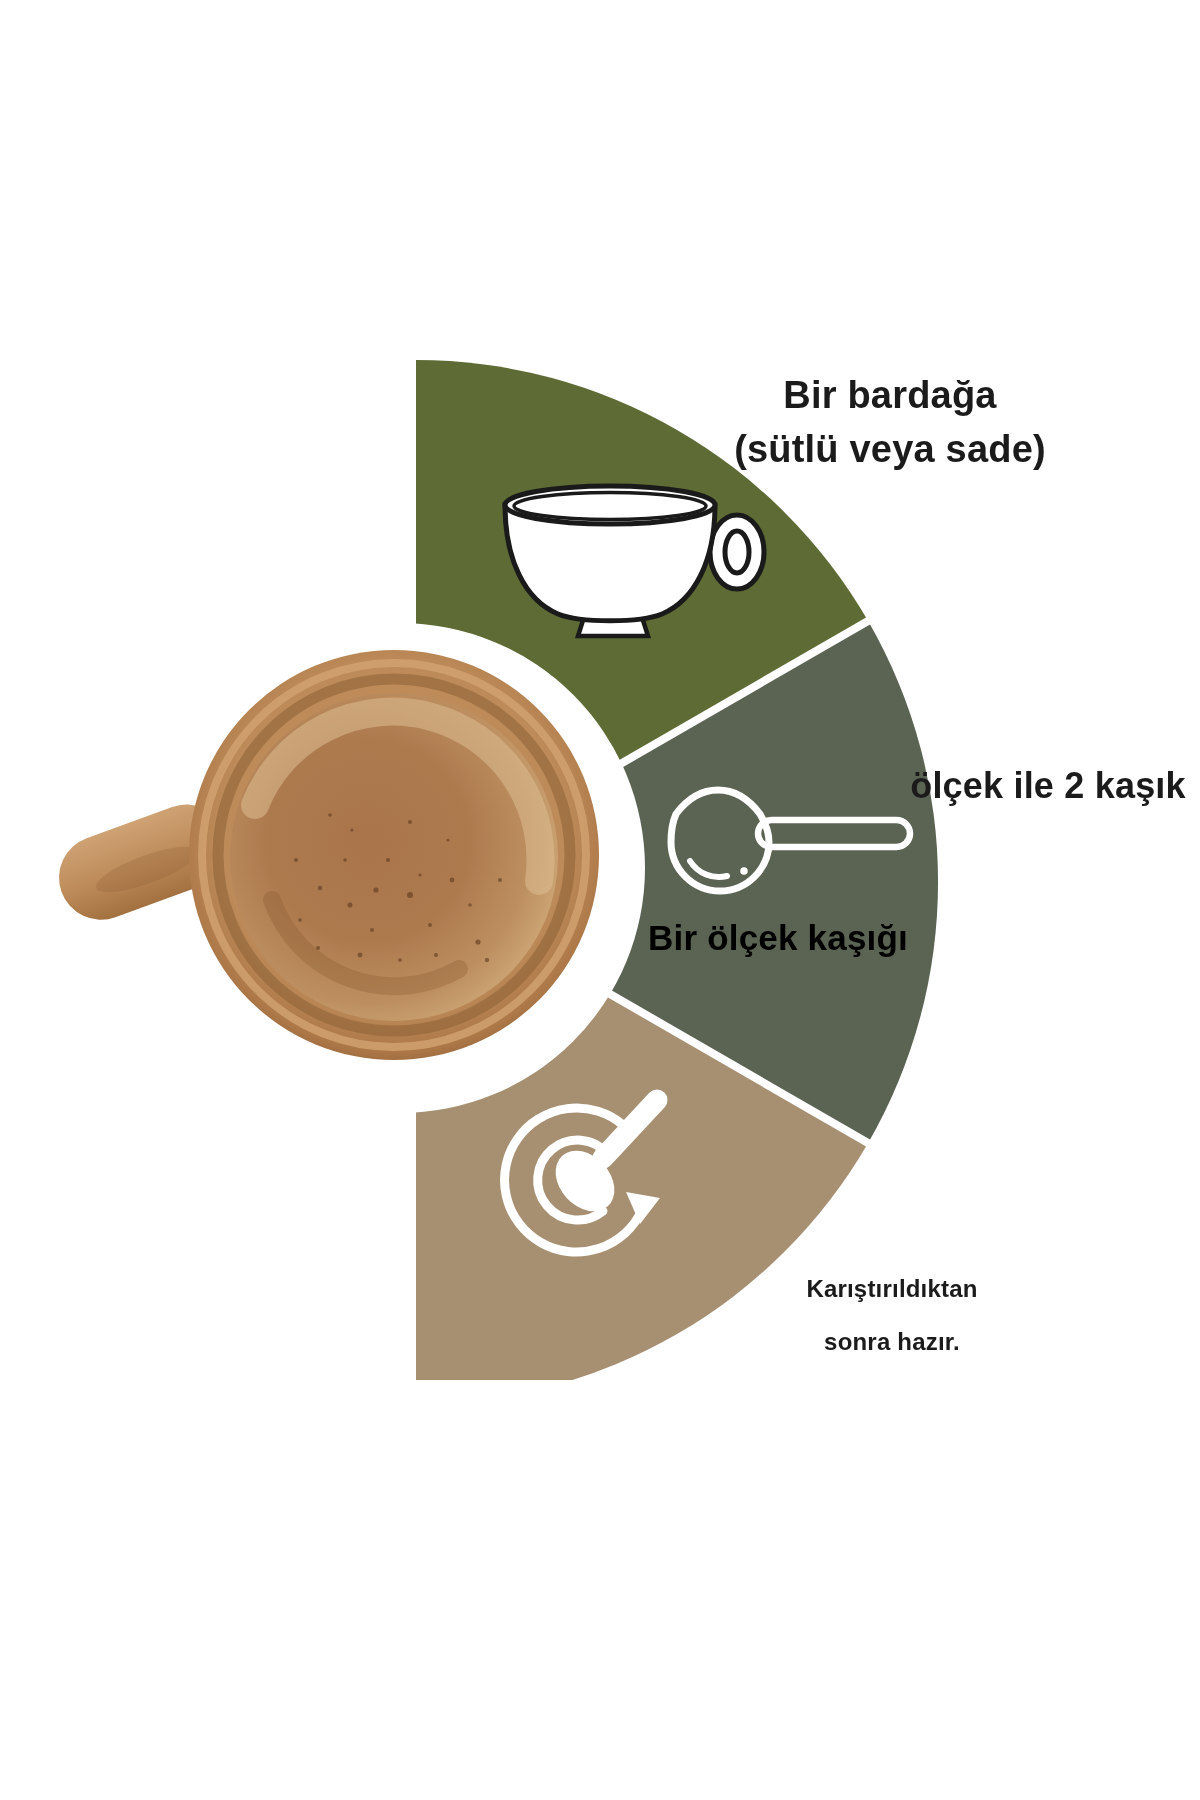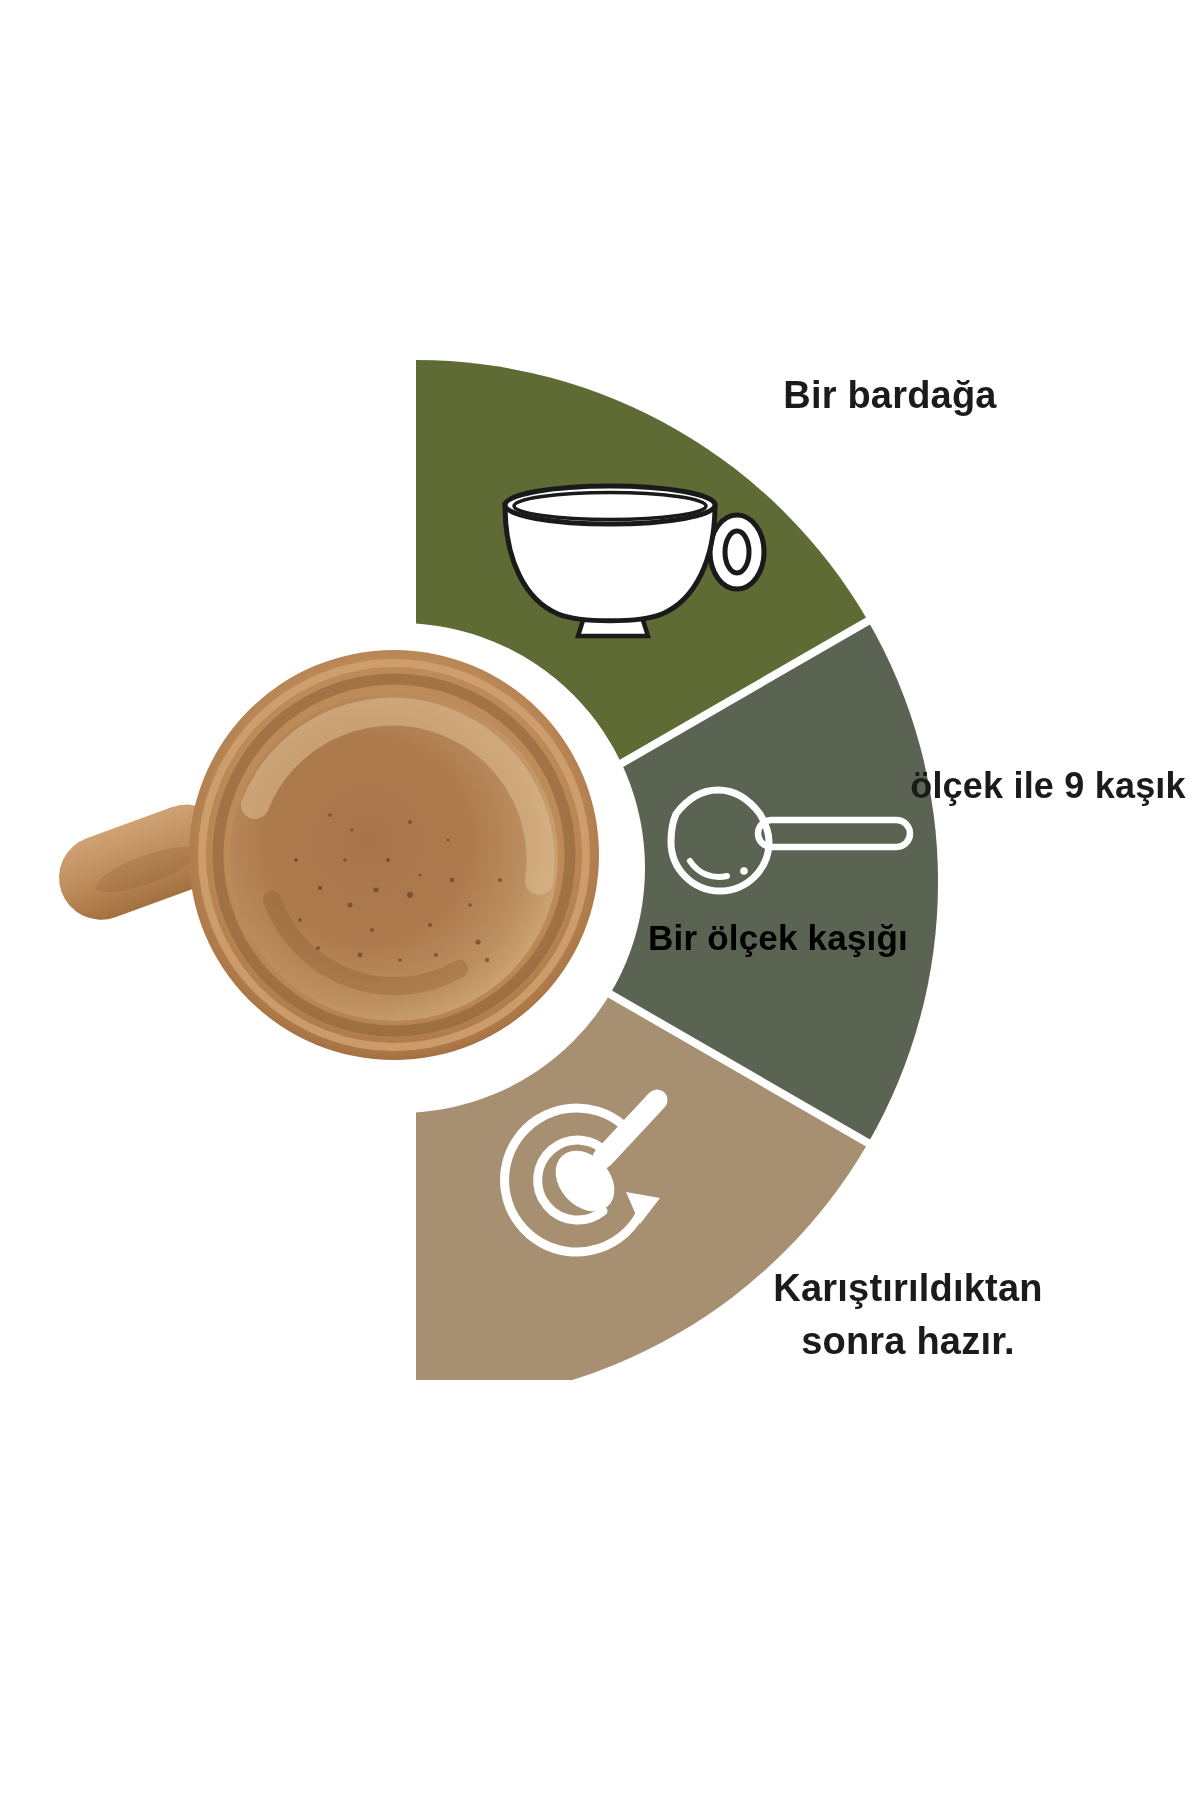--- a/index.html
+++ b/index.html
@@ -15,21 +15,21 @@
     text-align:center;
     font-weight:700;
     color:#1b1b1b;
     letter-spacing:0.2px;
     white-space:nowrap;
   }
   .label div{white-space:nowrap;}
   .lbl-step1{left:680px;top:368px;width:420px;font-size:38px;line-height:54px;}
   .lbl-step2{left:898px;top:760px;width:300px;font-size:36px;line-height:52px;}
   .lbl-inner{left:628px;top:916px;width:300px;font-size:35px;line-height:44px;color:#000000;}
-  .lbl-step3{left:708px;top:1262px;width:400px;font-size:38px;line-height:53px;}
+  .lbl-step3{left:692px;top:1262px;width:400px;font-size:24px;line-height:53px;}
   svg{position:absolute;left:0;top:0;}
 </style>
 </head>
 <body>
 
 <div class="canvas">
 
   <svg width="1200" height="1800" viewBox="0 0 1200 1800">
     <defs>
       <radialGradient id="cupBody" cx="50%" cy="47%" r="55%">
@@ -136,24 +136,25 @@
       <path d="M 623 1125 A 72 72 0 1 0 642 1210" fill="none" stroke="#ffffff" stroke-width="9" stroke-linecap="round"></path>
       <path d="M 660 1198 L 626 1192 L 640 1224 Z" fill="#ffffff"></path>
       <path d="M 608 1154 A 40 40 0 1 0 603 1211" fill="none" stroke="#ffffff" stroke-width="9" stroke-linecap="round"></path>
       <line x1="657" y1="1100" x2="603" y2="1158" stroke="#ffffff" stroke-width="21" stroke-linecap="round"></line>
       <ellipse cx="585" cy="1181" rx="25" ry="34" fill="#ffffff" transform="rotate(-42 585 1181)"></ellipse>
     </g>
   </svg>
 
   <div class="label lbl-step1">
     <div>Bir bardağa</div>
+    <div>(sütlü veya sade)</div>
   </div>
 
   <div class="label lbl-step2">
-    <div>ölçek ile 9 kaşık</div>
+    <div>ölçek ile 2 kaşık</div>
   </div>
 
   <div class="label lbl-inner">Bir ölçek kaşığı</div>
 
   <div class="label lbl-step3">
     <div>Karıştırıldıktan</div>
     <div>sonra hazır.</div>
   </div>
 
 </div>

